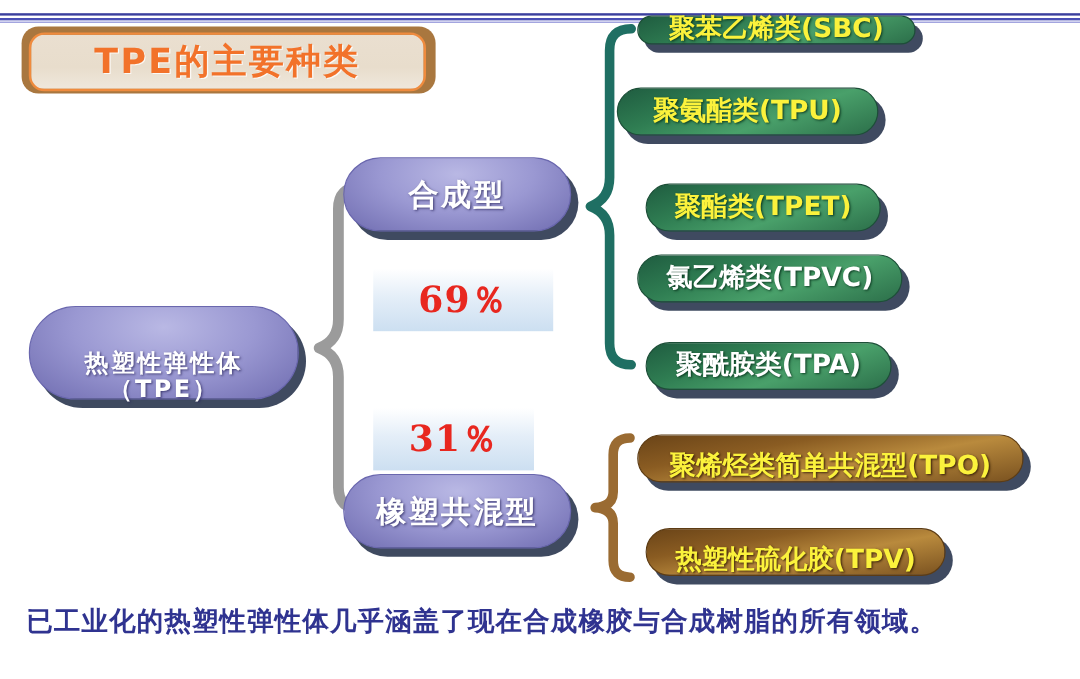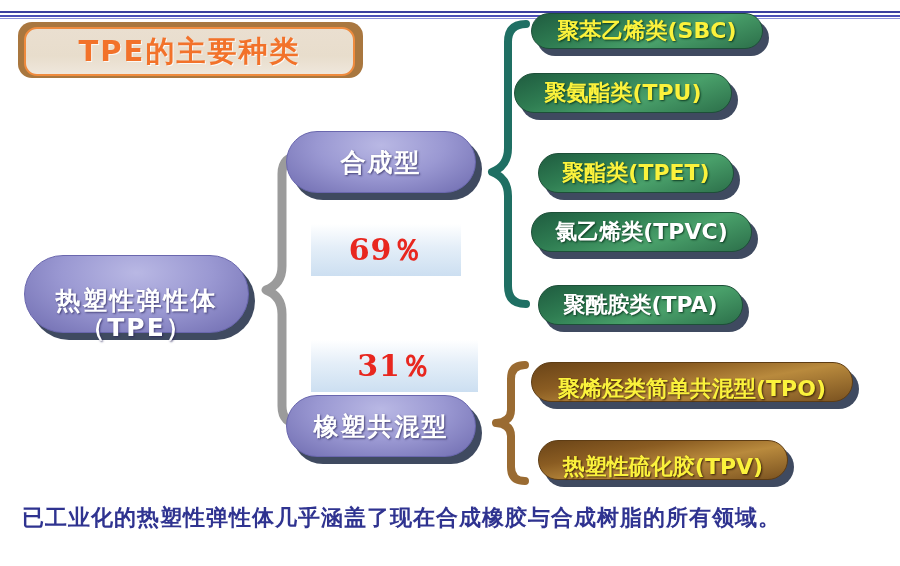--- a/index.html
+++ b/index.html
@@ -189,56 +189,56 @@
   <div id="title-plaque">
     <div class="plaque-shadow"></div>
     <div class="plaque-face">
       <span class="plaque-text">TPE的主要种类</span>
     </div>
   </div>
 
   <div class="pill pill-purple" style="left:24px; top:255px; width:225px; height:78px;">
     <div class="pill-shadow"></div>
     <div class="pill-face">
-      <span class="label" style="font-size:25px;margin-top:40px;">热塑性弹性体
+      <span class="label" style="font-size:20px;margin-top:40px;">热塑性弹性体
 （TPE）</span>
     </div>
   </div>
 
   <svg class="bracket-svg" style="left:248px; top:148px;" width="62" height="290" viewBox="0 0 62 290">
     <path d="M52 8 Q34 8 34 26 L34 118 Q34 136 18 142 Q34 148 34 166 L34 258 Q34 276 52 276" fill="none" stroke="#9b9b9b" stroke-width="9" stroke-linecap="round" stroke-linejoin="round"></path>
   </svg>
 
   <div class="pill pill-purple" style="left:286px; top:131px; width:190px; height:62px;">
     <div class="pill-shadow"></div>
     <div class="pill-face">
       <span class="label">合成型</span>
     </div>
   </div>
 
   <div class="pct-box" style="left:311px; top:224px; width:150px; height:52px;">
     <span class="pct-text">69％</span>
   </div>
 
-  <div class="pct-box" style="left:311px; top:340px; width:167px; height:52px;">
+  <div class="pct-box" style="left:311px; top:340px; width:134px; height:52px;">
     <span class="pct-text">31％</span>
   </div>
 
   <div class="pill pill-purple" style="left:286px; top:395px; width:190px; height:62px;">
     <div class="pill-shadow"></div>
     <div class="pill-face">
       <span class="label">橡塑共混型</span>
     </div>
   </div>
 
   <svg class="bracket-svg" style="left:486px; top:18px;" width="48" height="292" viewBox="0 0 48 292">
     <path d="M40 6 Q22 6 22 24 L22 130 Q22 148 6 154 Q22 160 22 178 L22 268 Q22 286 40 286" fill="none" stroke="#1f6f63" stroke-width="8" stroke-linecap="round" stroke-linejoin="round"></path>
   </svg>
 
-  <div class="pill pill-green text-yellow" style="left:531px; top:13px; width:232px; height:36px;text-decoration:underline;">
+  <div class="pill pill-green text-yellow" style="left:531px; top:13px; width:232px; height:24px;text-decoration:underline;">
     <div class="pill-shadow"></div>
     <div class="pill-face">
       <span class="label">聚苯乙烯类(SBC)</span>
     </div>
   </div>
 
   <div class="pill pill-green text-yellow" style="left:514px; top:73px; width:218px; height:40px;">
     <div class="pill-shadow"></div>
     <div class="pill-face">
       <span class="label">聚氨酯类(TPU)</span>

